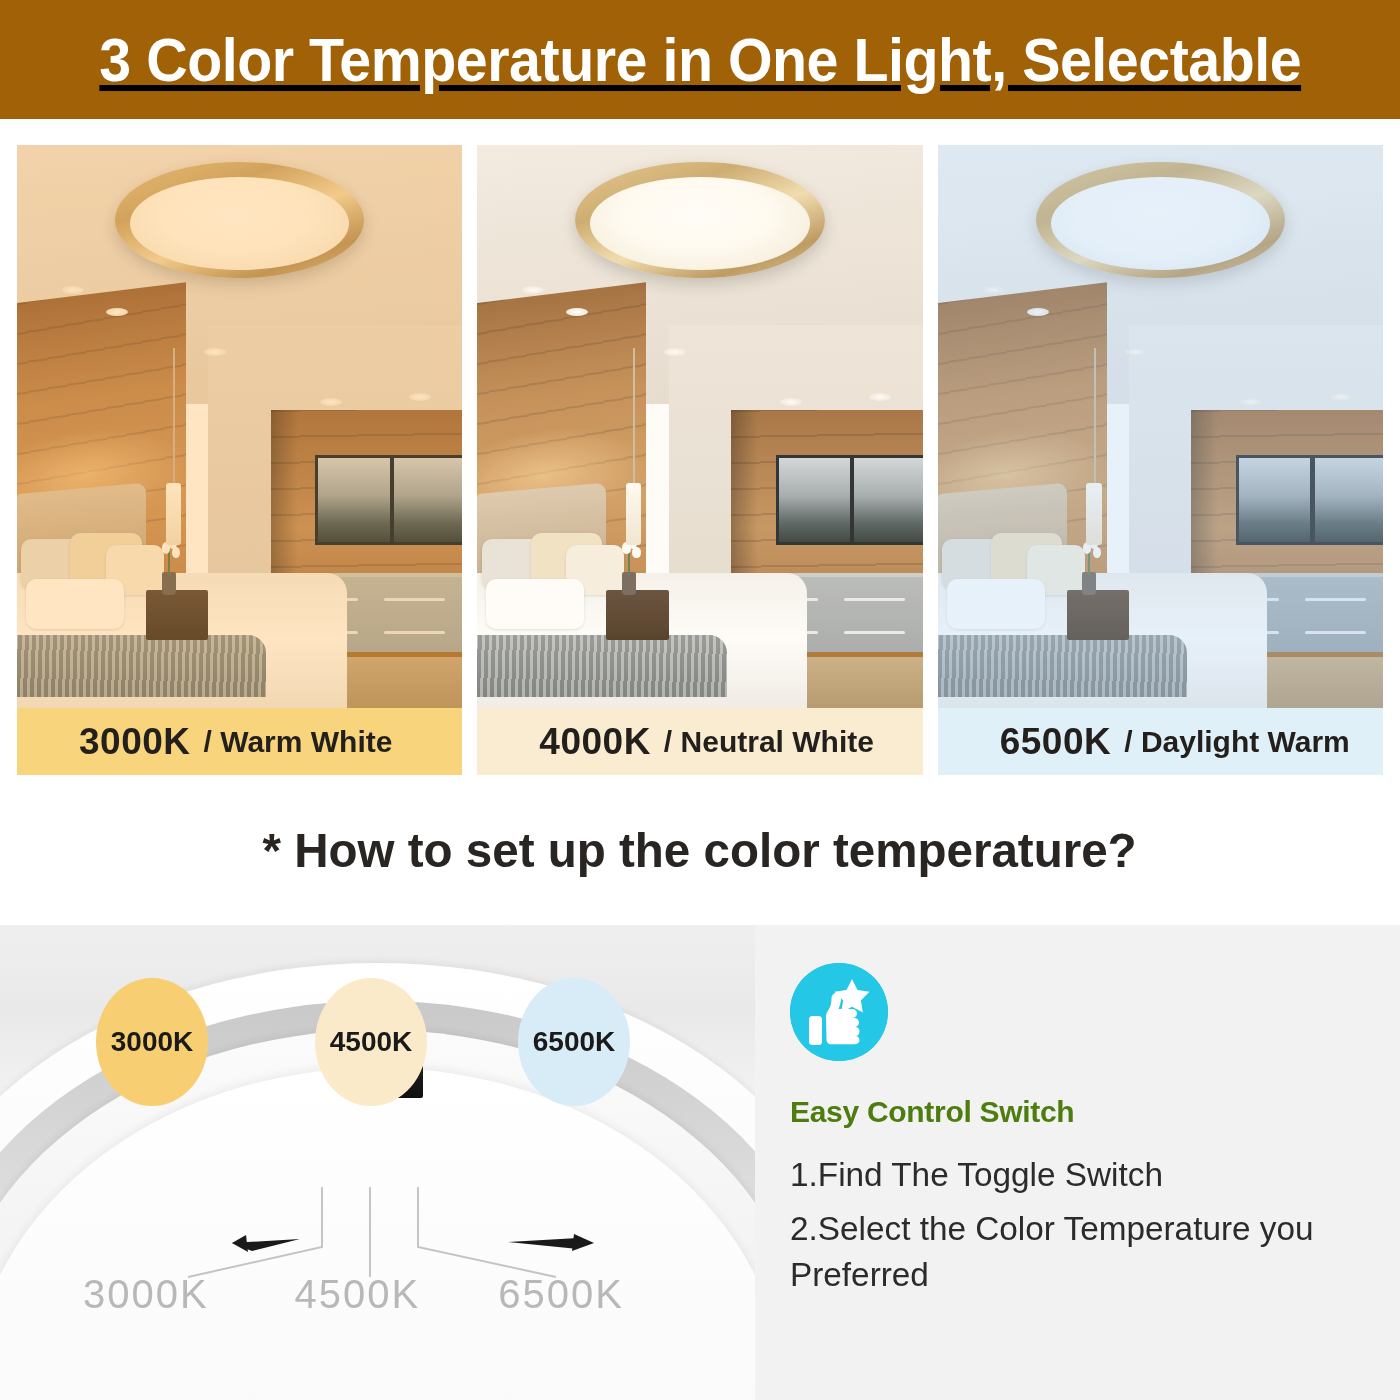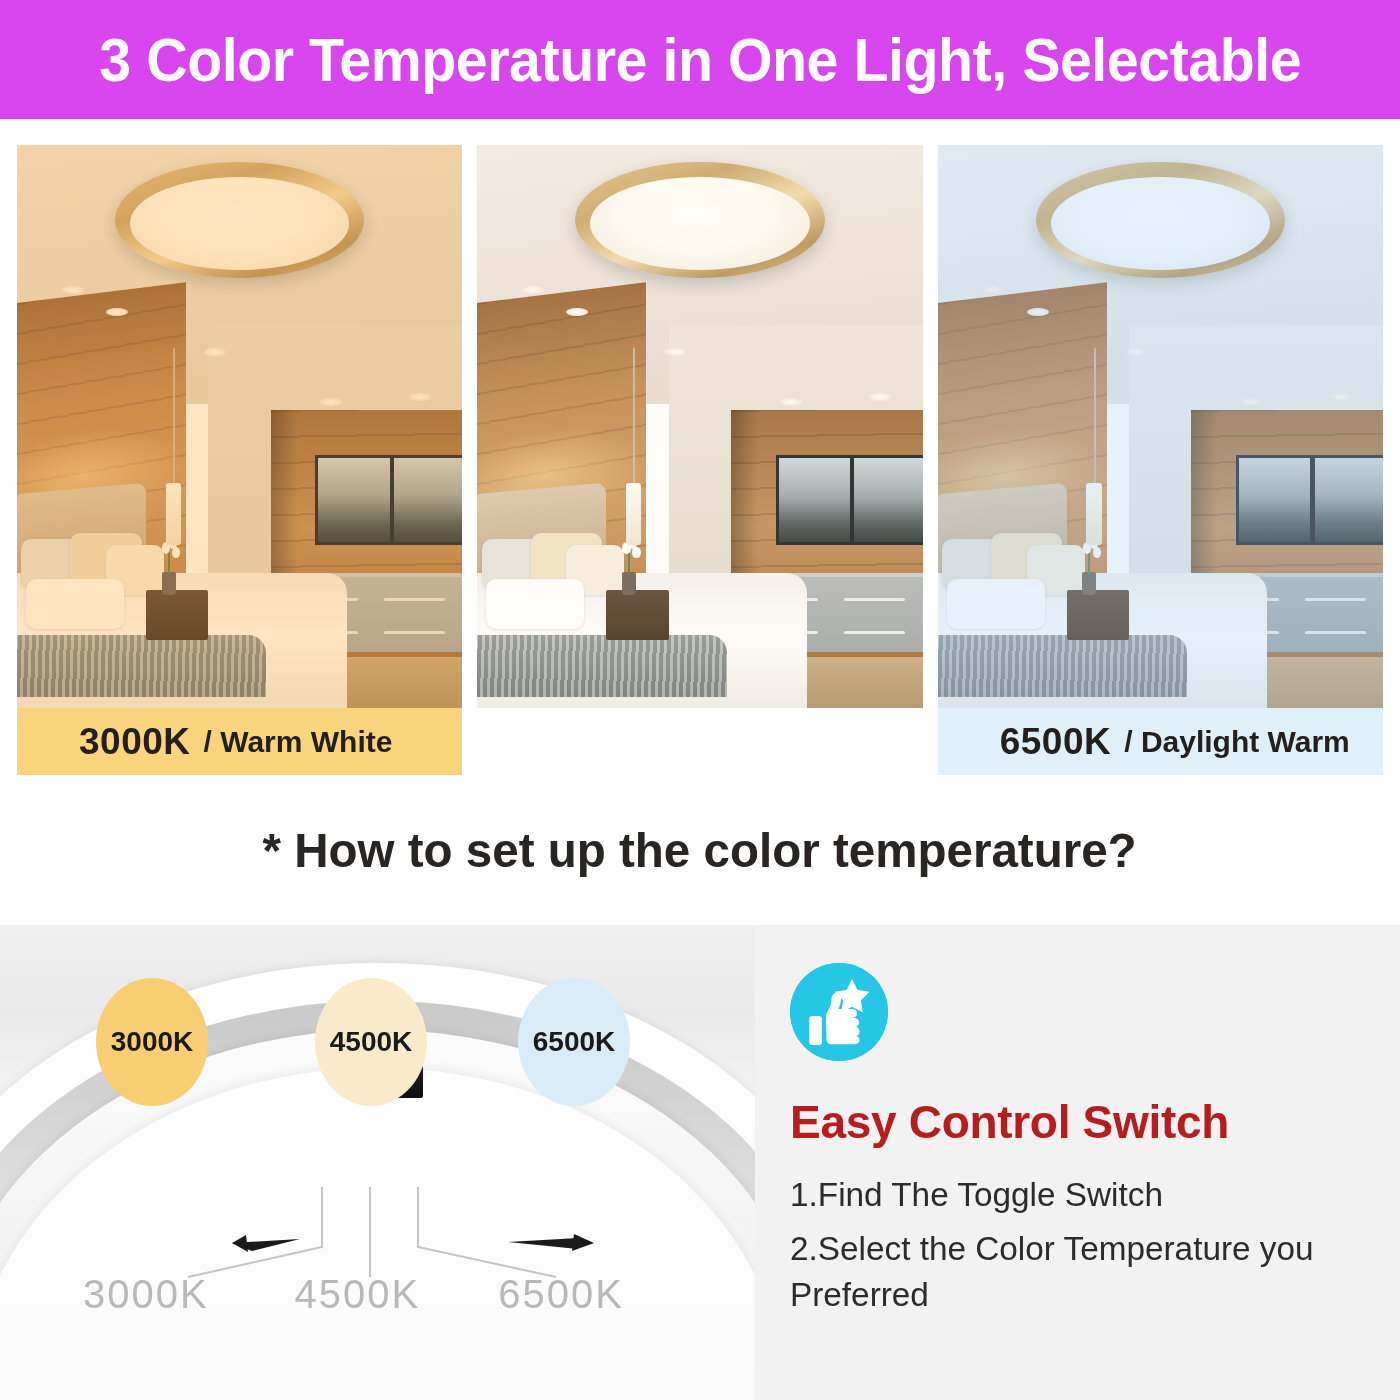--- a/index.html
+++ b/index.html
@@ -269,34 +269,34 @@
     width:645px;height:475px;background:#f2f2f2;
     box-sizing:border-box;padding:38px 40px 0 35px;position:relative;
   }
   .badge{
     width:98px;height:98px;border-radius:50%;background:#24c8e6;
     position:relative;
   }
   .badge svg{position:absolute;left:0;top:0;}
   .info h2{
     margin:34px 0 0 0;
-    font-size:46px;font-weight:bold;color:#b91c1c;
+    font-size:30px;font-weight:bold;color:#4d7c0f;
     letter-spacing:-.3px;
   }
   .steps{
     margin-top:22px;
     font-family:"Liberation Sans Narrow","Liberation Sans",sans-serif;
     font-size:34px;color:#2b2b2b;line-height:1.36;
   }
   .steps div{margin-bottom:8px;transform:scaleX(0.98);transform-origin:left;}
 </style>
 </head>
 <body>
 
-<div class="banner" style="background: #d946ef;">
+<div class="banner" style="background: #a16207; text-decoration: underline;">
   <div class="banner-title">3 Color Temperature in One Light, Selectable</div>
 </div>
 
 <div class="panels">
 
   <div class="panel">
     <div class="photo">
       <div class="scene">
         <div class="ceiling"></div>
         <div class="ceiling-drop"></div>
@@ -408,20 +408,27 @@
         <div class="recessed" style="left:42%;top:36%;"></div>
         <div class="recessed" style="left:68%;top:45%;"></div>
         <div class="recessed" style="left:88%;top:44%;"></div>
         <div class="fixture">
           <div class="fixture-ring"></div>
           <div class="fixture-lens"></div>
         </div>
         <div class="grade neutral"></div>
       </div>
     </div>
+    <div class="label" style="background: rgb(249, 236, 208);">
+      <span class="k">4000K</span>
+      <span class="name">
+        <span>/</span>
+        <span>Neutral White</span>
+      </span>
+    </div>
   </div>
 
   <div class="panel">
     <div class="photo">
       <div class="scene">
         <div class="ceiling" style="background:linear-gradient(175deg,#f4f4f3,#eaeaea 60%,#e3e4e4);"></div>
         <div class="ceiling-drop" style="background:linear-gradient(180deg,#e9eaea,#dcdedd);"></div>
         <div class="backwall" style="background:linear-gradient(180deg,#eeeeee,#e0e2e2);"></div>
         <div class="leftwall-wood"></div>
         <div class="wood-glow"></div>

